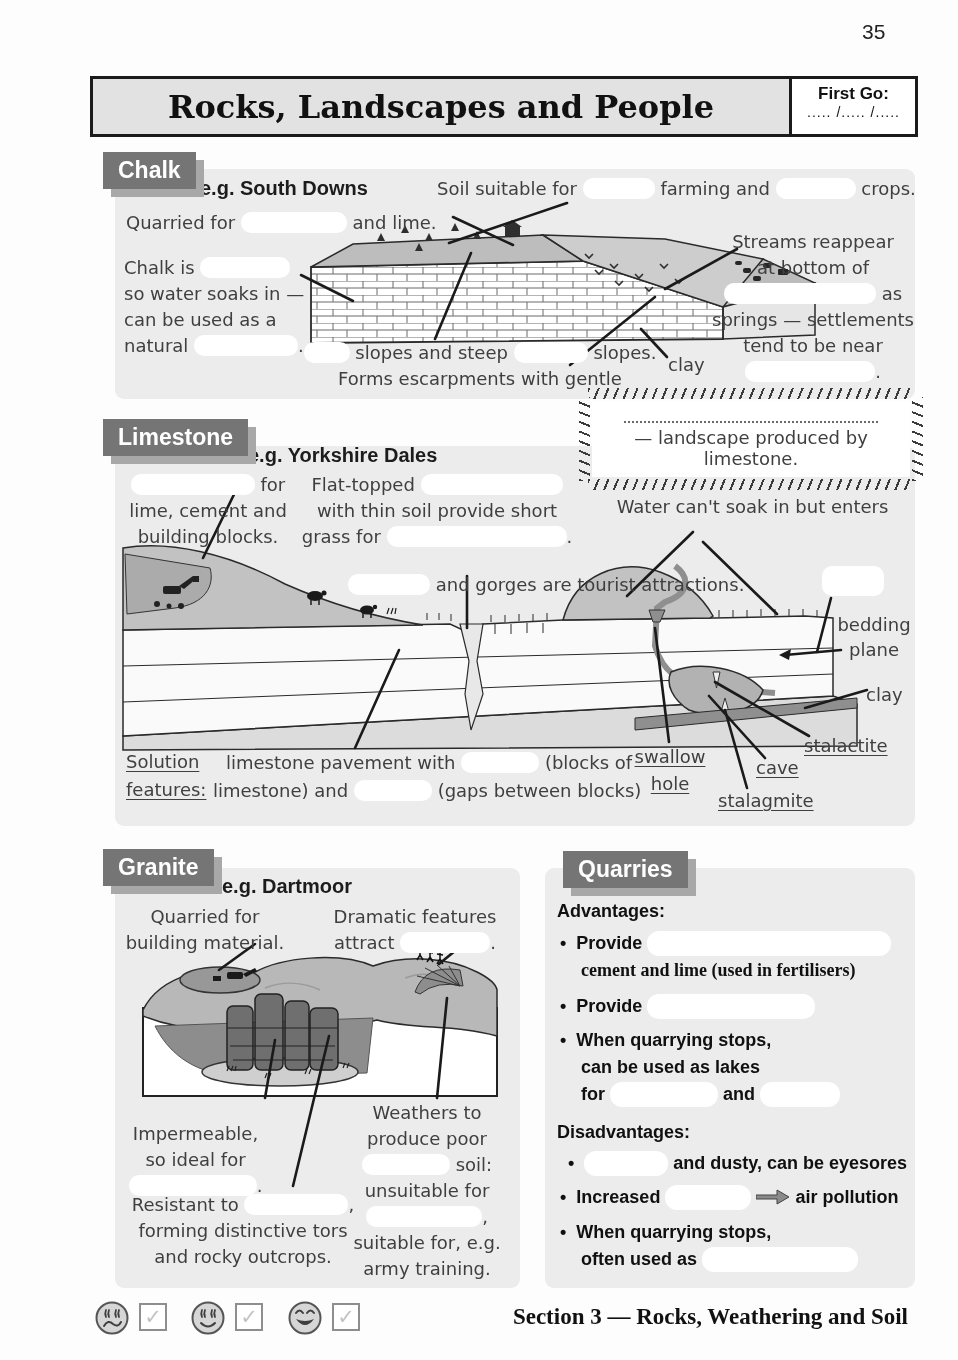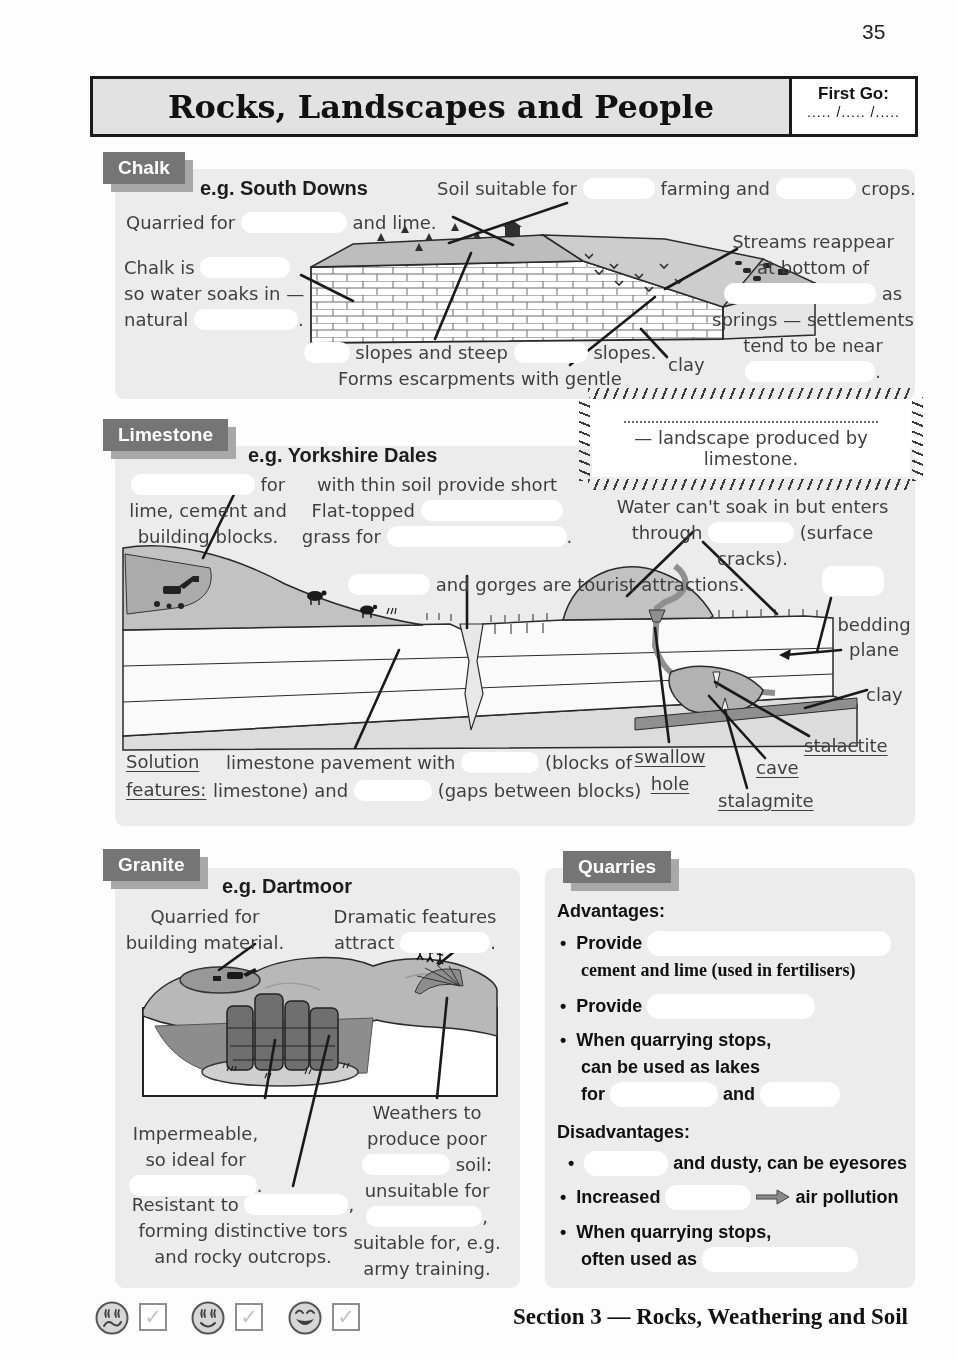--- a/index.html
+++ b/index.html
@@ -5,21 +5,21 @@
   html,body{margin:0;padding:0;background:#fff;}
   #page{position:relative;width:958px;height:1360px;background:#fdfdfd;overflow:hidden;
         font-family:"DejaVu Sans",sans-serif;padding-left:32px;}
   .txt{position:absolute;z-index:2;}
   .hw{font-size:18px;color:#3f3f3f;line-height:26px;}
   .ctr{text-align:center;}
   .eg{font-family:"Liberation Sans",sans-serif;font-weight:bold;font-size:20px;color:#1c1c1c;}
   .qz{font-family:"Liberation Sans",sans-serif;font-weight:bold;font-size:18px;color:#101010;line-height:27px;}
   .secbox{position:absolute;background:#ececec;border-radius:9px;z-index:0;}
   .tab{position:absolute;z-index:4;background:#757575;color:#fff;
-       font-family:"Liberation Sans",sans-serif;font-weight:bold;font-size:19px;
+       font-family:"Liberation Sans",sans-serif;font-weight:bold;font-size:23px;
        padding:5px 15px;box-shadow:8px 8px 0 0 #a8a8a8;}
   .blank{display:inline-block;background:#fff;border-radius:10px;height:21px;vertical-align:-4px;}
   .blankq{display:inline-block;background:#fff;border-radius:12px;height:25px;vertical-align:-7px;}
   .ul{text-decoration:underline;text-underline-offset:3px;}
   .diag{position:absolute;z-index:1;}
   .titlebar{position:absolute;left:90px;top:76px;width:828px;height:61px;display:flex;
             background:#e2e2e2;border:3px solid #1b1b1b;box-sizing:border-box;z-index:3;}
   .titlecell{flex:1;display:flex;align-items:center;justify-content:center;
              font-family:"DejaVu Serif",serif;font-weight:bold;font-size:32px;color:#111;}
   .firstgo{width:126px;border-left:3px solid #1b1b1b;background:#fff;text-align:center;
@@ -123,20 +123,21 @@
     <span class="blank" style="width:106px"></span>
     <span>and lime.</span>
   </div>
 
   <div class="txt hw" style="left:124px;top:255px;width:210px;">
     <div>
       <span>Chalk is</span>
       <span class="blank" style="width:90px"></span>
     </div>
     <div>so water soaks in —</div>
+    <div>can be used as a</div>
     <div>
       <span>natural</span>
       <span class="blank" style="width:104px"></span><span>.</span>
     </div>
   </div>
 
   <div class="txt hw ctr" style="left:300px;top:340px;width:360px;">
     <div>
       <span class="blank" style="width:46px"></span>
       <span>slopes and steep</span>
@@ -234,38 +235,33 @@
   <div class="txt hw ctr" style="left:118px;top:472px;width:180px;">
     <div>
       <span class="blank" style="width:124px"></span>
       <span>for</span>
     </div>
     <div>lime, cement and</div>
     <div>building blocks.</div>
   </div>
 
   <div class="txt hw ctr" style="left:292px;top:472px;width:290px;">
-    <div>with thin soil provide short</div>
     <div>
       <span>Flat-topped</span>
       <span class="blank" style="width:142px"></span>
     </div>
+    <div>with thin soil provide short</div>
     <div>
       <span>grass for</span>
       <span class="blank" style="width:180px"></span><span>.</span>
     </div>
   </div>
 
   <div class="txt hw ctr" style="left:595px;top:494px;width:315px;">
     <div>Water can't soak in but enters</div>
-    <div>
-      <span>through</span>
-      <span class="blank" style="width:86px"></span>
-      <span>(surface cracks).</span>
-    </div>
   </div>
 
   <div class="txt hw" style="left:348px;top:572px;">
     <span class="blank" style="width:82px"></span>
     <span>and gorges are tourist attractions.</span>
   </div>
 
   <div class="scarblank"></div>
 
   <div class="txt hw ctr" style="left:832px;top:612px;width:84px;line-height:25px;">

